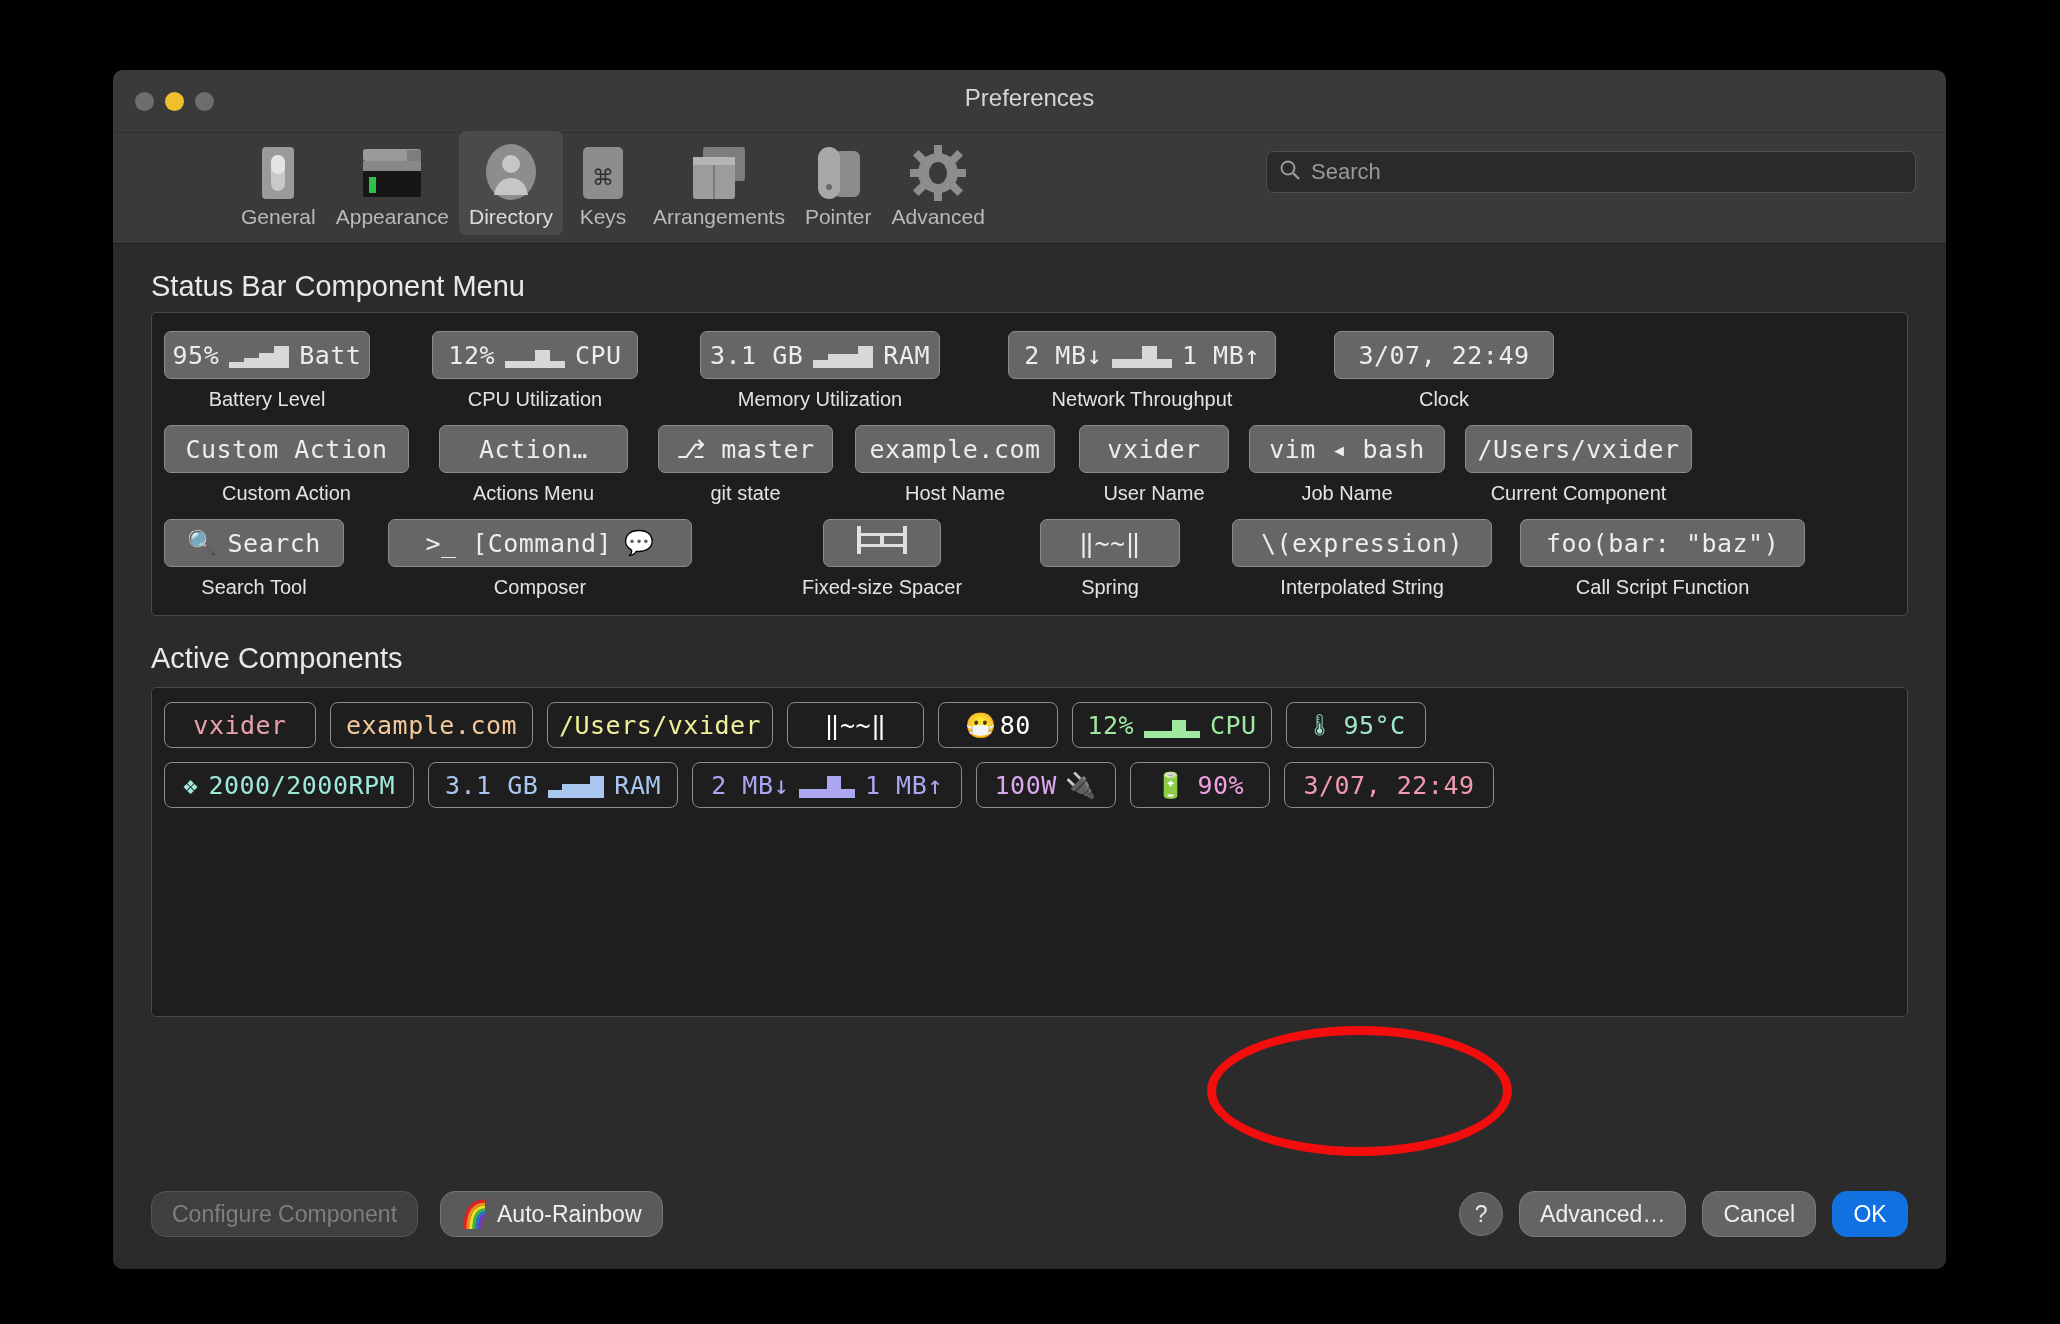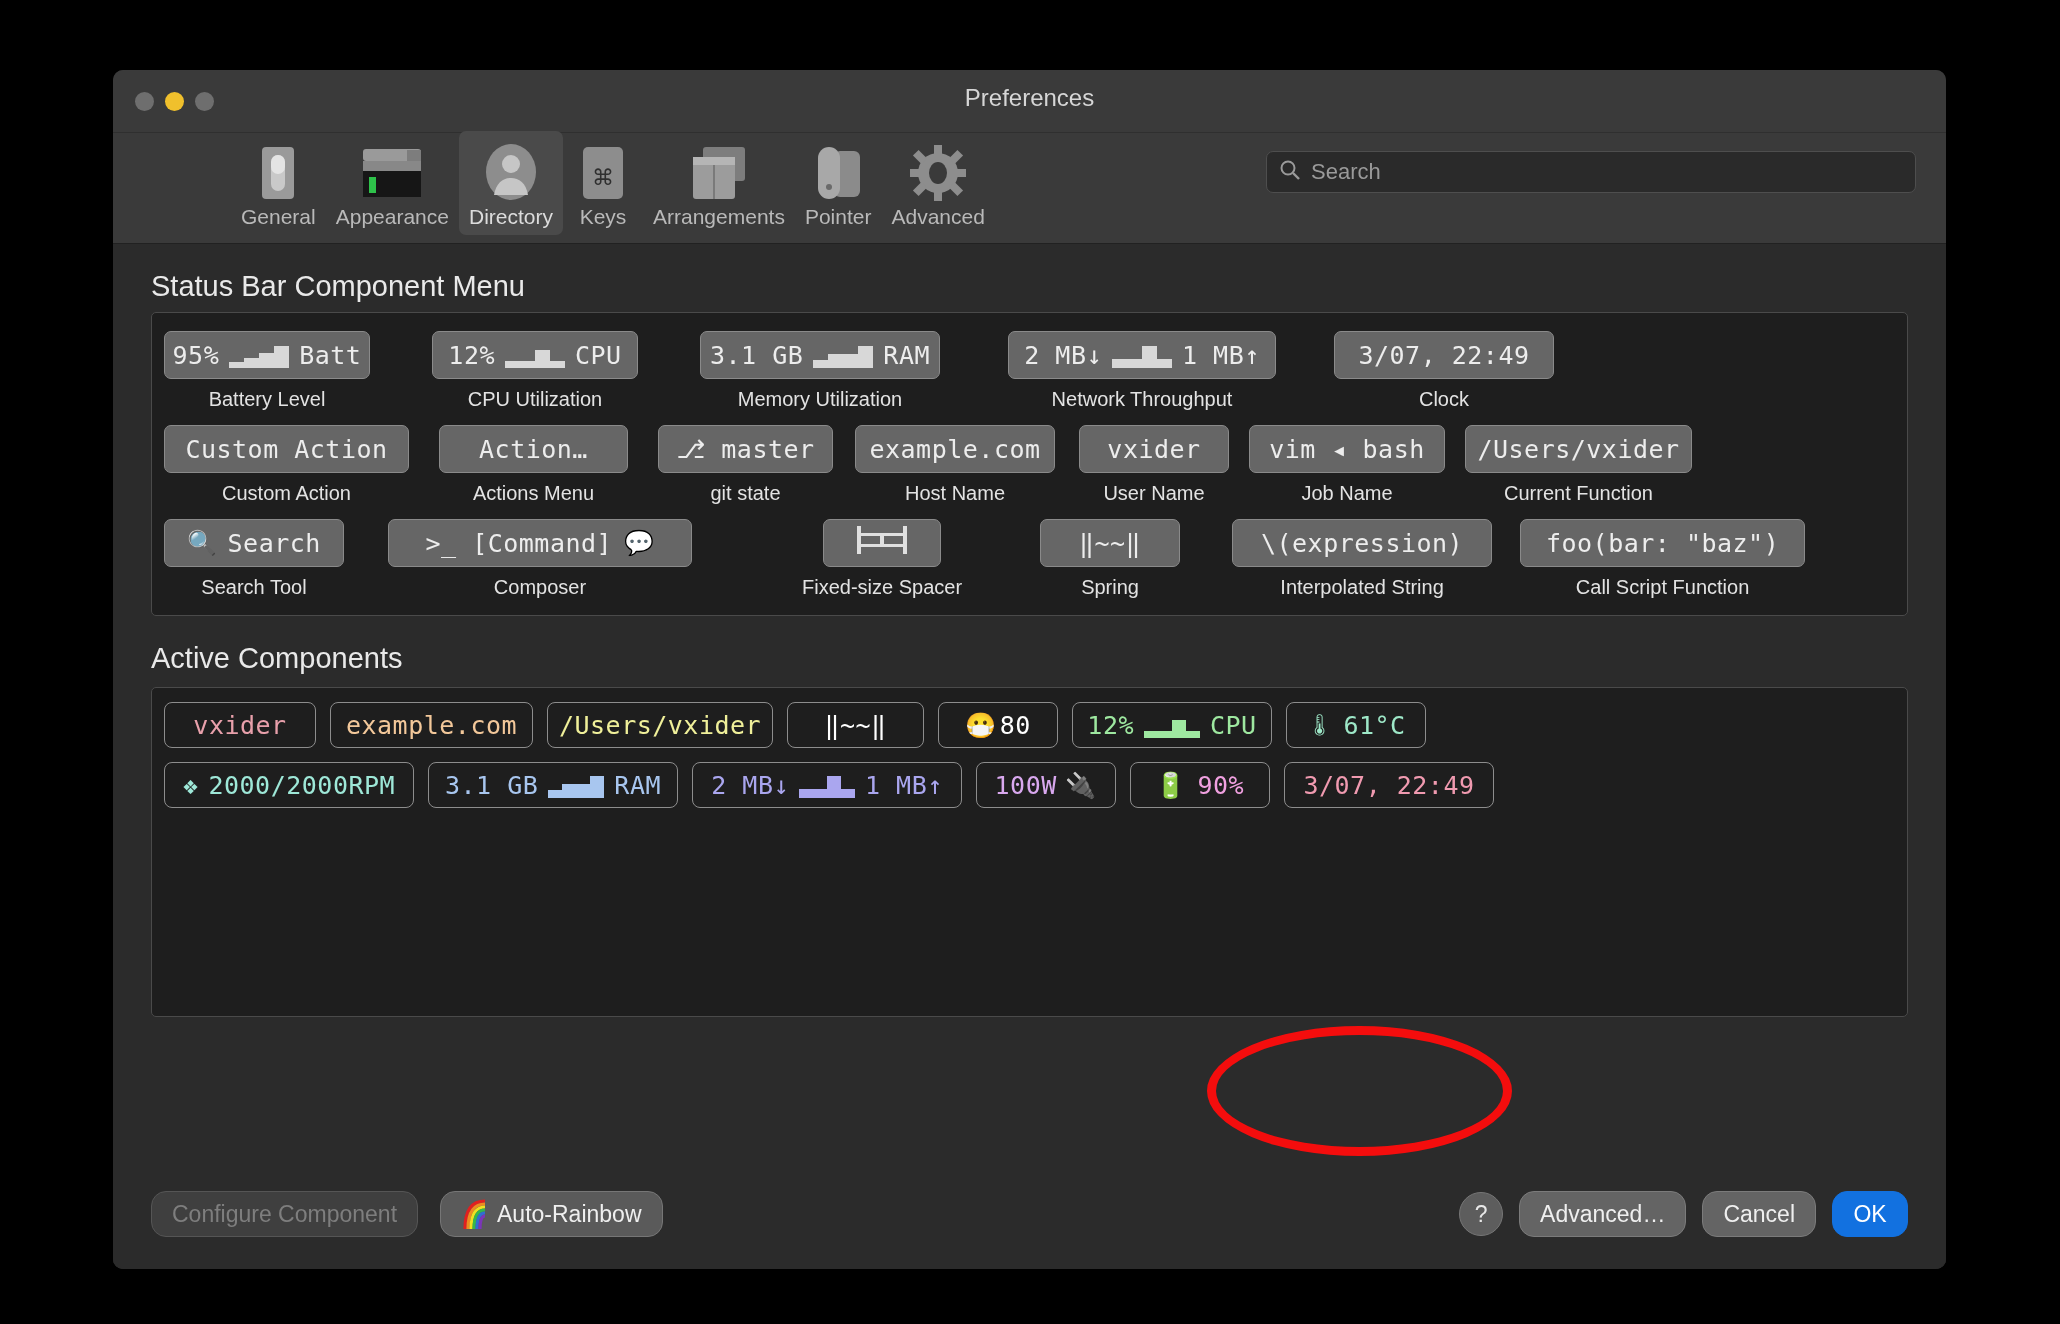--- a/index.html
+++ b/index.html
@@ -321,21 +321,21 @@
             <div class="cell" style="margin-left:20px">
               <div class="chip" style="width:196px">
                 <span>vim ◂ bash</span>
               </div>
               <div class="cap">Job Name</div>
             </div>
             <div class="cell" style="margin-left:20px">
               <div class="chip" style="width:227px">
                 <span>/Users/vxider</span>
               </div>
-              <div class="cap">Current Function</div>
+              <div class="cap">Current Component</div>
             </div>
           </div>
           <div class="menu-row">
             <div class="cell" style="margin-left:0px">
               <div class="chip" style="width:180px">
                 <span style="margin-right:10px;font-size:24px;">🔍</span>
                 <span>Search</span>
               </div>
               <div class="cap">Search Tool</div>
             </div>
@@ -405,21 +405,21 @@
               <span class="spark">
                 <i style="height:7px;background:#9ee8a0"></i>
                 <i style="height:7px;background:#9ee8a0"></i>
                 <i style="height:18px;background:#9ee8a0"></i>
                 <i style="height:7px;background:#9ee8a0"></i>
               </span>
               <span>CPU</span>
             </div>
             <div class="achip" style="width:140px;color:#9ee8c8">
               <span style="margin-right:10px;font-size:21px;">🌡</span>
-              <span>61°C</span>
+              <span>95°C</span>
             </div>
           </div>
           <div class="arow">
             <div class="achip" style="width:250px;color:#9ee8d8">
               <span style="margin-right:10px;">❖</span>
               <span>2000/2000RPM</span>
             </div>
             <div class="achip" style="width:250px;color:#a8c6ef">
               <span>3.1 GB</span>
               <span class="spark">

